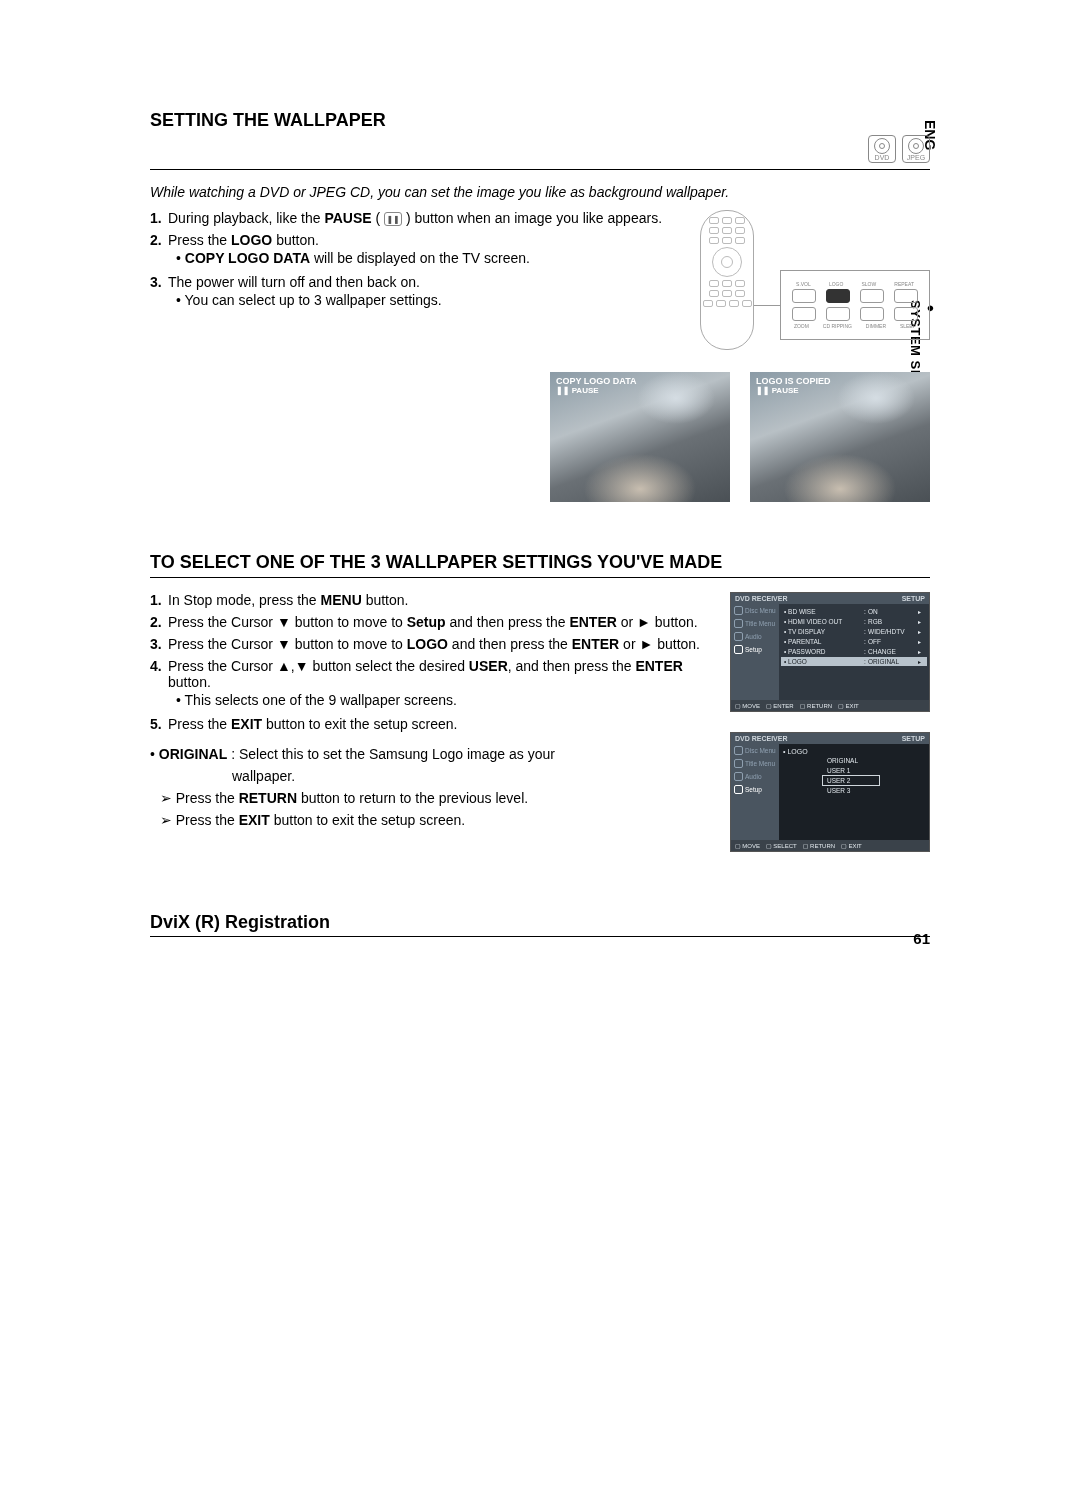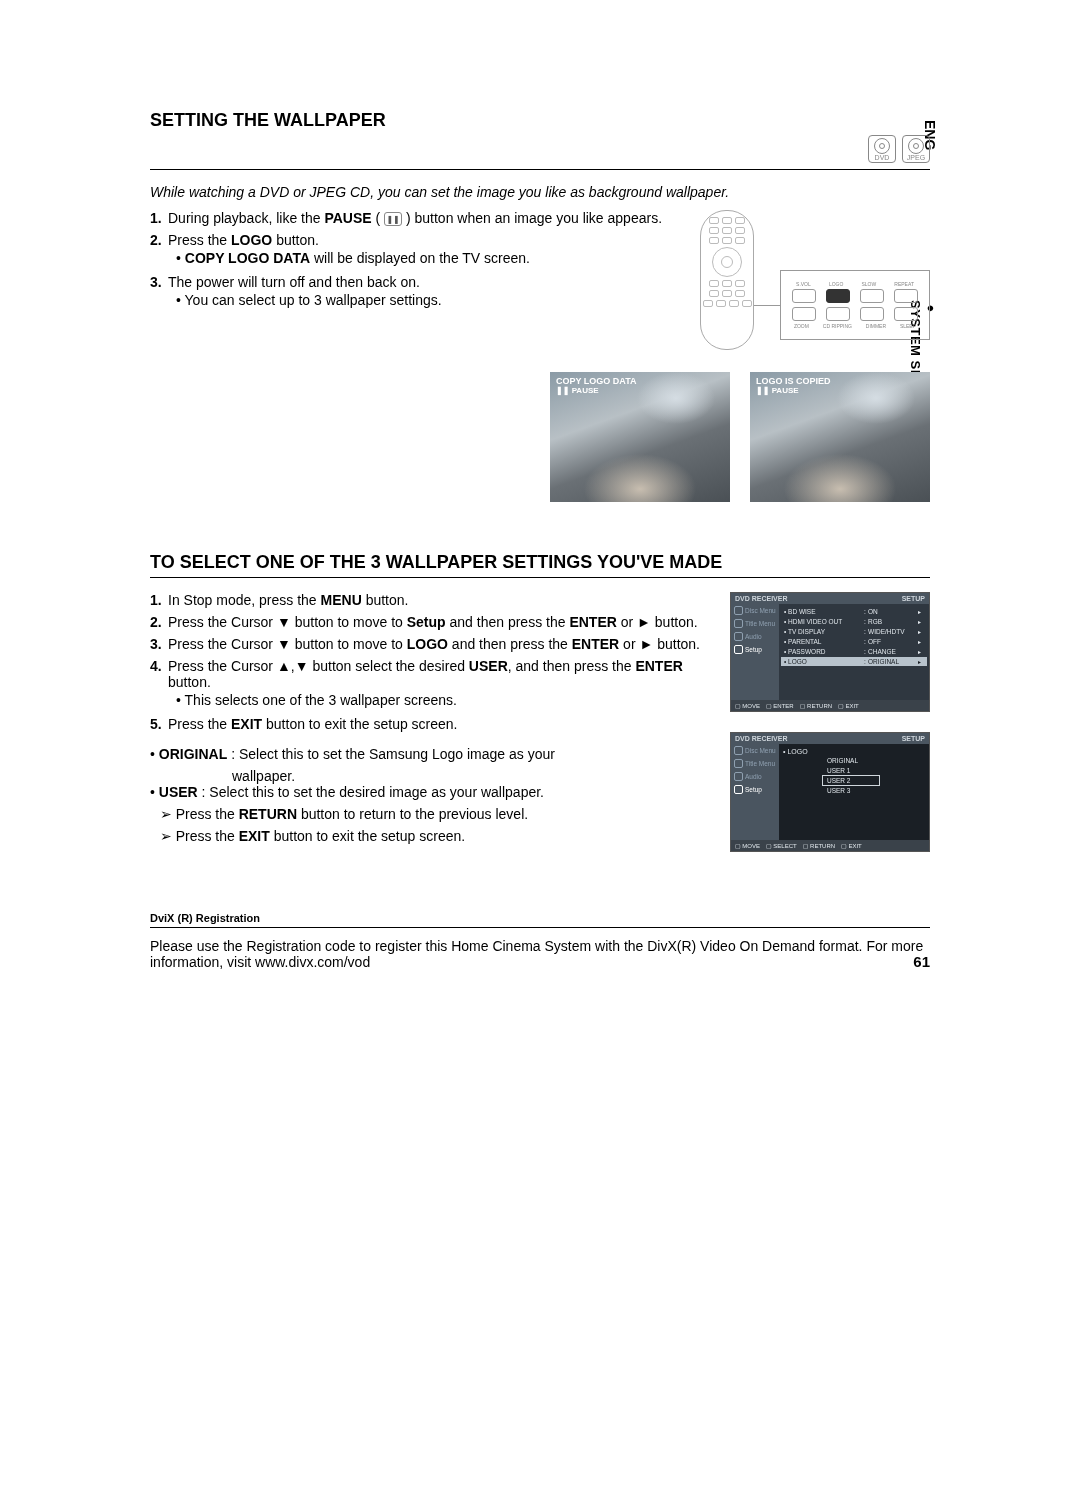--- a/index.html
+++ b/index.html
@@ -346,21 +346,21 @@
     padding: 1px 4px;
     margin: 1px 0 1px 40px;
     width: 56px;
     font-size: 6.5px;
   }
   .logo-opt.sel {
     outline: 1px solid #cfd6dc;
   }
 
   h3 {
-    font-size: 11px;
+    font-size: 18px;
     font-weight: bold;
     border-bottom: 1px solid #000;
     padding-bottom: 3px;
     margin-top: 40px;
     margin-bottom: 10px;
   }
   .divx-text {
     font-size: 14px;
   }
   .page-num {
@@ -524,39 +524,36 @@
         <li>
             <span class="num">3.</span>
           <span class="txt">
             <span>Press the Cursor ▼ button to move to </span><b>LOGO</b><span> and then press the </span><b>ENTER</b><span> or ► button.</span>
           </span>
         </li>
         <li>
             <span class="num">4.</span>
           <span class="txt">
             <span>Press the Cursor ▲,▼ button select the desired </span><b>USER</b><span>, and then press the </span><b>ENTER</b><span> button.</span>
-            <div class="sub-bullet">This selects one of the 3 wallpaper screens.</div>
+            <div class="sub-bullet">This selects one of the 9 wallpaper screens.</div>
           </span>
         </li>
         <li>
             <span class="num">5.</span>
           <span class="txt">
             <span>Press the </span><b>EXIT</b><span> button to exit the setup screen.</span>
           </span>
         </li>
       </ol>
 
       <div class="opt-list">
         <div class="opt-item">
           <span class="bullet">• </span><span class="opt-name">ORIGINAL</span><span> : Select this to set the Samsung Logo image as your</span>
         </div>
         <div class="opt-desc-indent">wallpaper.</div>
-        <div class="opt-item">
-          <span class="bullet">• </span><span class="opt-name">USER</span><span> : Select this to set the desired image as your wallpaper.</span>
-        </div>
       </div>
 
       <div class="arrow-note">
         <span>Press the </span><b>RETURN</b><span> button to return to the previous level.</span>
       </div>
       <div class="arrow-note">
         <span>Press the </span><b>EXIT</b><span> button to exit the setup screen.</span>
       </div>
     </div>
 
@@ -669,16 +666,15 @@
           <span>MOVE</span>
           <span>SELECT</span>
           <span>RETURN</span>
           <span>EXIT</span>
         </div>
       </div>
     </div>
   </div>
 
   <h3>DviX (R) Registration</h3>
-  <p class="divx-text">Please use the Registration code to register this Home Cinema System with the DivX(R) Video On Demand format. For more information, visit www.divx.com/vod</p>
 
   <div class="page-num">61</div>
 </div>
 
 </body></html>

